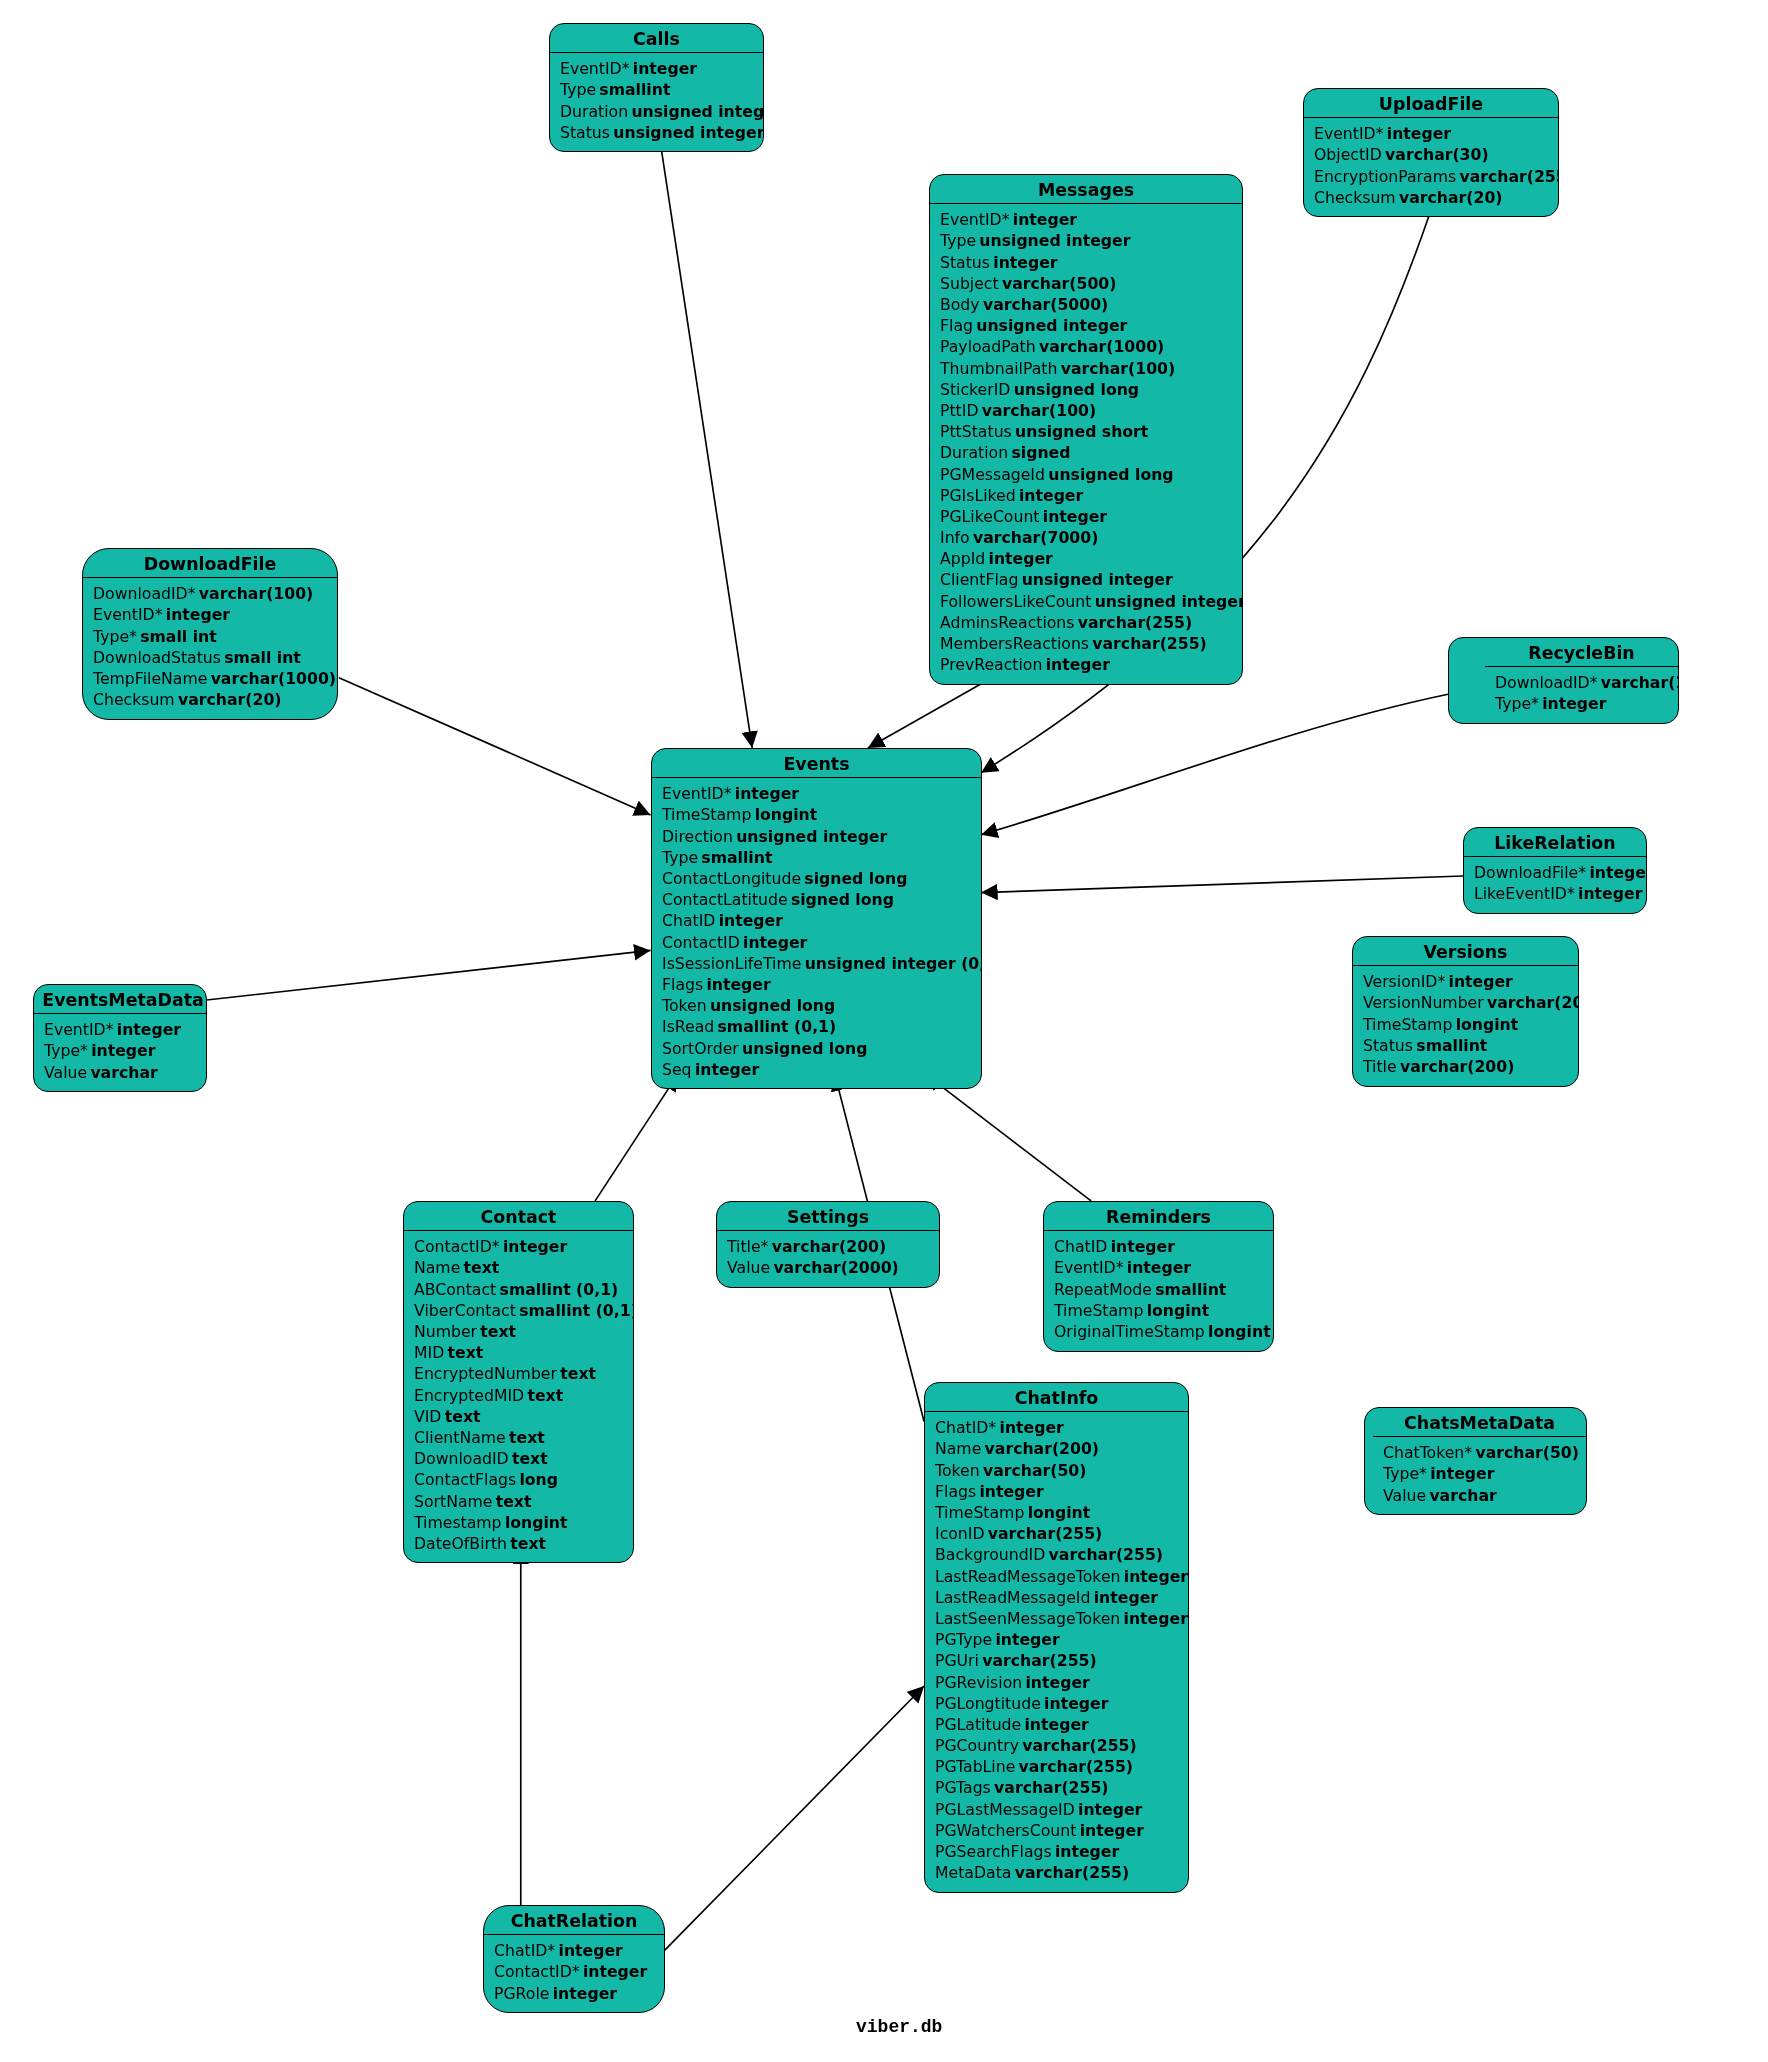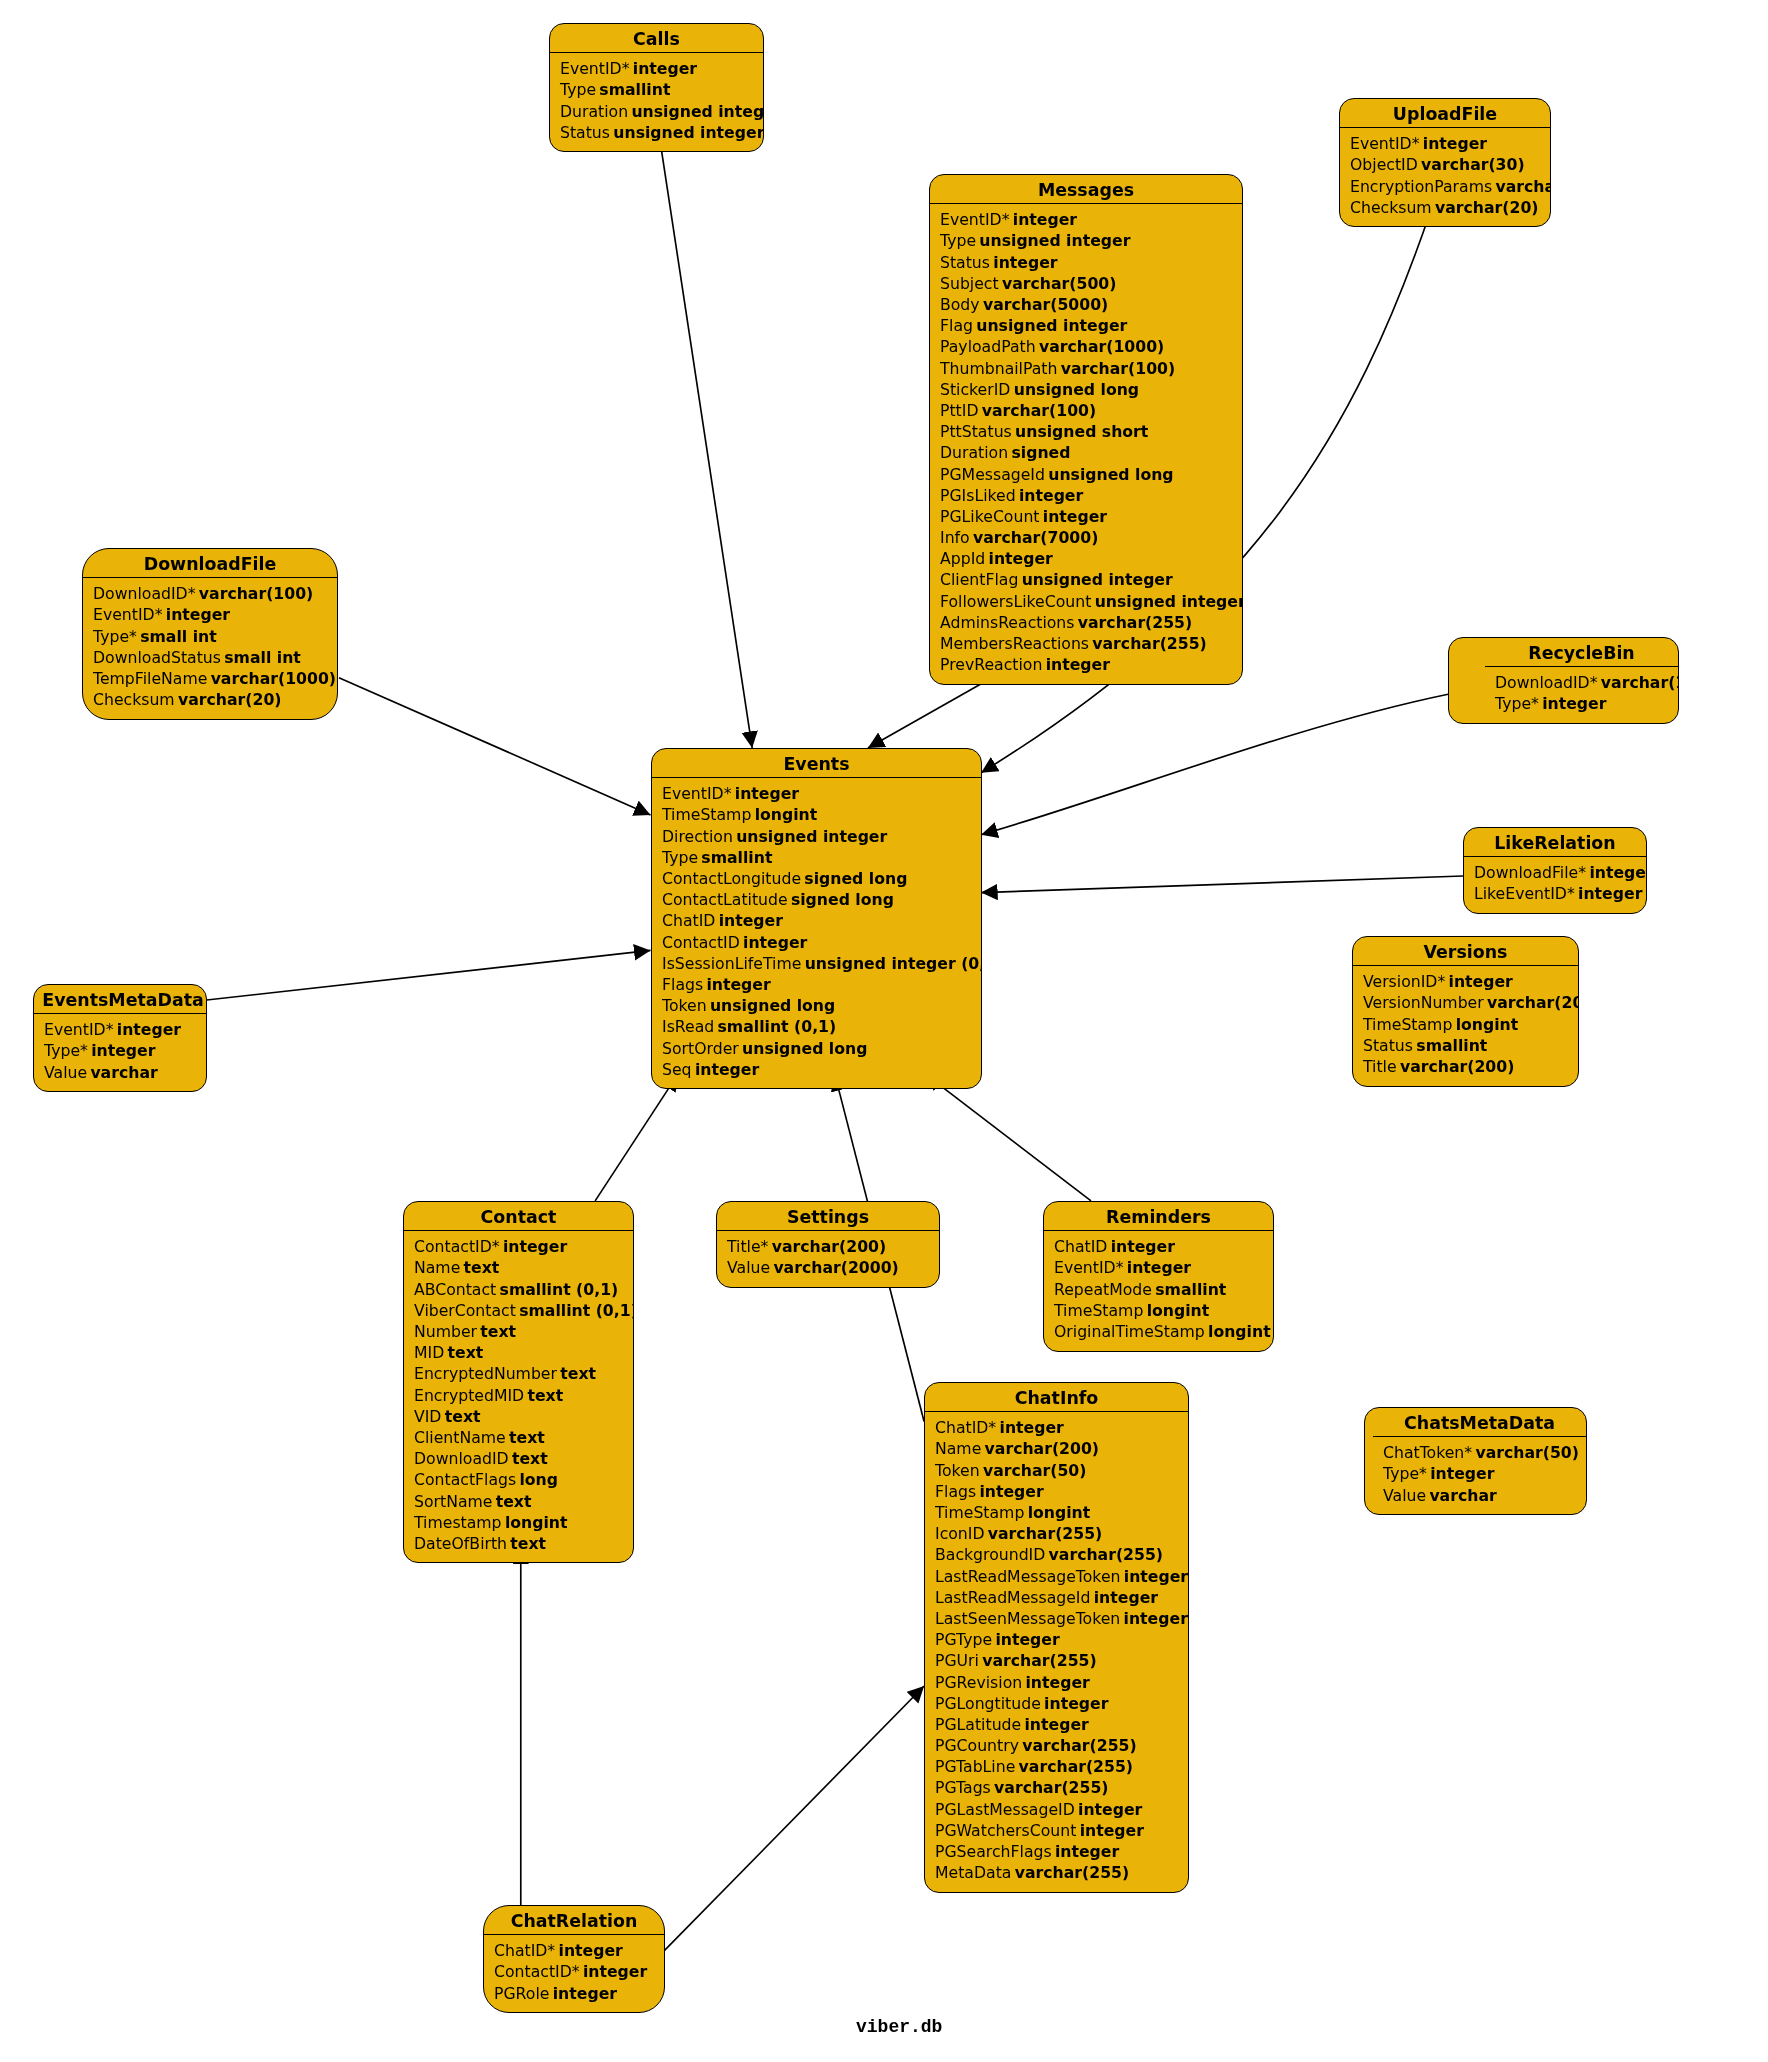--- a/index.html
+++ b/index.html
@@ -11,21 +11,21 @@
   }
   .canvas {
     position: relative;
     width: 1768px;
     height: 2062px;
   }
   .entity {
     position: absolute;
     border: 1.7px solid #000;
     border-radius: 15px;
-    background: #eab308;
+    background: #14b8a6;
     overflow: hidden;
     box-sizing: border-box;
   }
   .entity-title {
     text-align: center;
     font-weight: 700;
     font-size: 17.4px;
     padding: 5px 8.3px 3.3px 8.3px;
     border-bottom: 1.7px solid #000;
   }
@@ -111,21 +111,21 @@
           <div class="field-row"><span class="field-name">PGLikeCount</span><span class="field-type">integer</span></div>
           <div class="field-row"><span class="field-name">Info</span><span class="field-type">varchar(7000)</span></div>
           <div class="field-row"><span class="field-name">AppId</span><span class="field-type">integer</span></div>
           <div class="field-row"><span class="field-name">ClientFlag</span><span class="field-type">unsigned integer</span></div>
           <div class="field-row"><span class="field-name">FollowersLikeCount</span><span class="field-type">unsigned integer</span></div>
           <div class="field-row"><span class="field-name">AdminsReactions</span><span class="field-type">varchar(255)</span></div>
           <div class="field-row"><span class="field-name">MembersReactions</span><span class="field-type">varchar(255)</span></div>
           <div class="field-row"><span class="field-name">PrevReaction</span><span class="field-type">integer</span></div>
         </div>
       </div>
-      <div class="entity" style="left: 1303px; top: 98px; width: 212px; min-height: 124px; margin-left: 36px;">
+      <div class="entity" style="left: 1303px; top: 88px; width: 256px; min-height: 124px;">
         <div class="entity-title">UploadFile</div>
         <div class="entity-body">
           <div class="field-row"><span class="field-name">EventID*</span><span class="field-type">integer</span></div>
           <div class="field-row"><span class="field-name">ObjectID</span><span class="field-type">varchar(30)</span></div>
           <div class="field-row"><span class="field-name">EncryptionParams</span><span class="field-type">varchar(255)</span></div>
           <div class="field-row"><span class="field-name">Checksum</span><span class="field-type">varchar(20)</span></div>
         </div>
       </div>
       <div class="entity" style="left: 82px; top: 548px; width: 256px; min-height: 165px; border-radius: 27px;">
         <div class="entity-title">DownloadFile</div>

